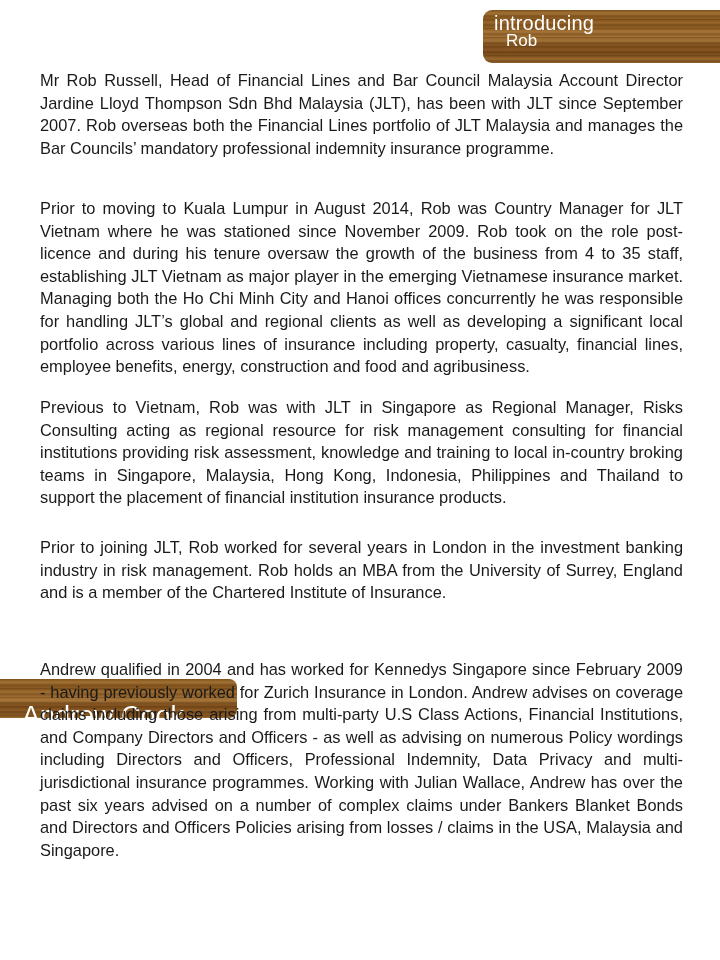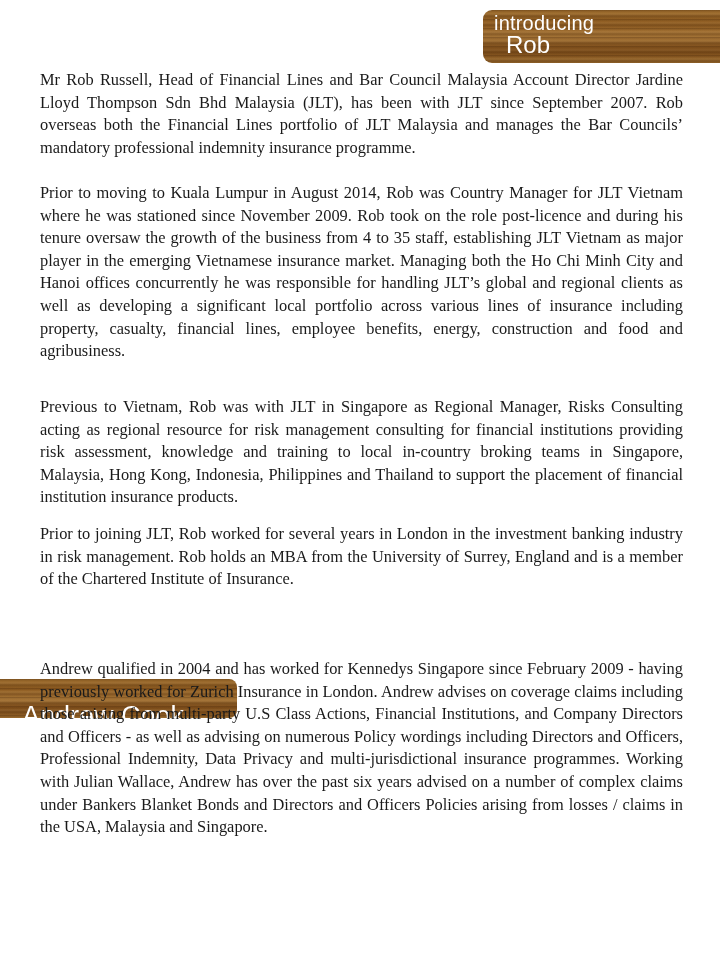--- a/index.html
+++ b/index.html
@@ -18,40 +18,39 @@
       color: #ffffff;
     }
     .banner-rob {
       left: 483px; top: 10px; width: 237px; height: 53px;
       border-radius: 9px 0 0 9px;
     }
     .banner-rob .intro {
       position: absolute; left: 11px; top: 2px; font-size: 20px; letter-spacing: 0.2px;
     }
     .banner-rob .name {
-      position: absolute; left: 23px; top: 21px; font-size: 24px; text-align: center;
+      position: absolute; left: 23px; top: 21px; font-size: 17px; text-align: center;
     }
     .banner-andrew {
       left: 0; top: 631px; width: 237px; height: 39px;
       border-radius: 0 8px 8px 0;
       margin-top: 48px;
     }
     .banner-andrew .name {
       position: absolute; left: 22px; top: 22px; font-size: 27px;
     }
     .para {
       position: absolute; left: 40px; width: 643px;
       font-size: 16.4px; line-height: 22.6px; text-align: justify;
       margin: 0;
-      font-family: Liberation Serif, serif;
     }
     .p1 { top: 69px; }
-    .p2 { top: 182px; }
+    .p2 { top: 197px; }
     .p3 { top: 396px; }
-    .p4 { top: 523px; }
+    .p4 { top: 536px; }
     .p5 { top: 658px; }
   </style>
 </head>
 <body>
 
 <div class="wood banner-rob">
   <span class="intro">introducing</span>
   <span class="name">Rob</span>
 </div>
 

